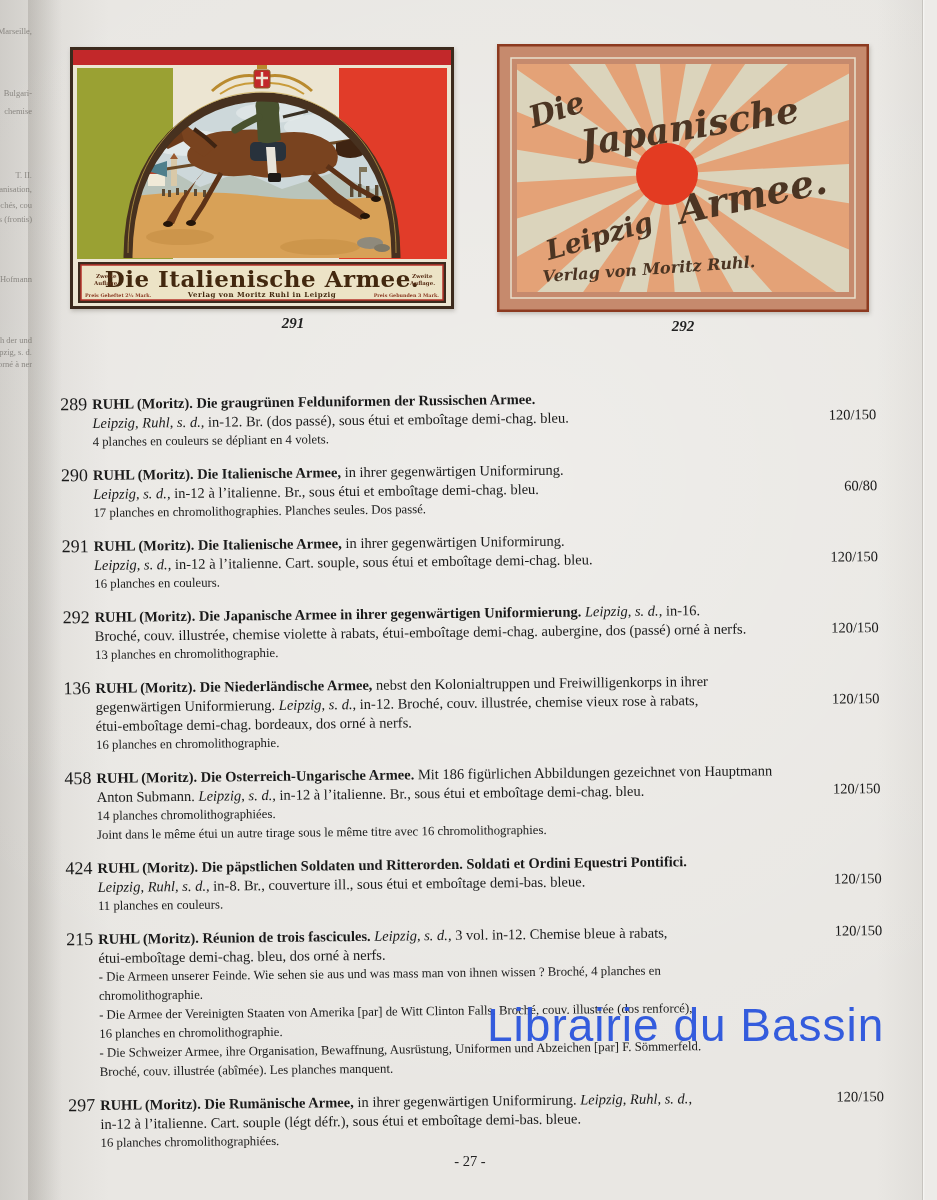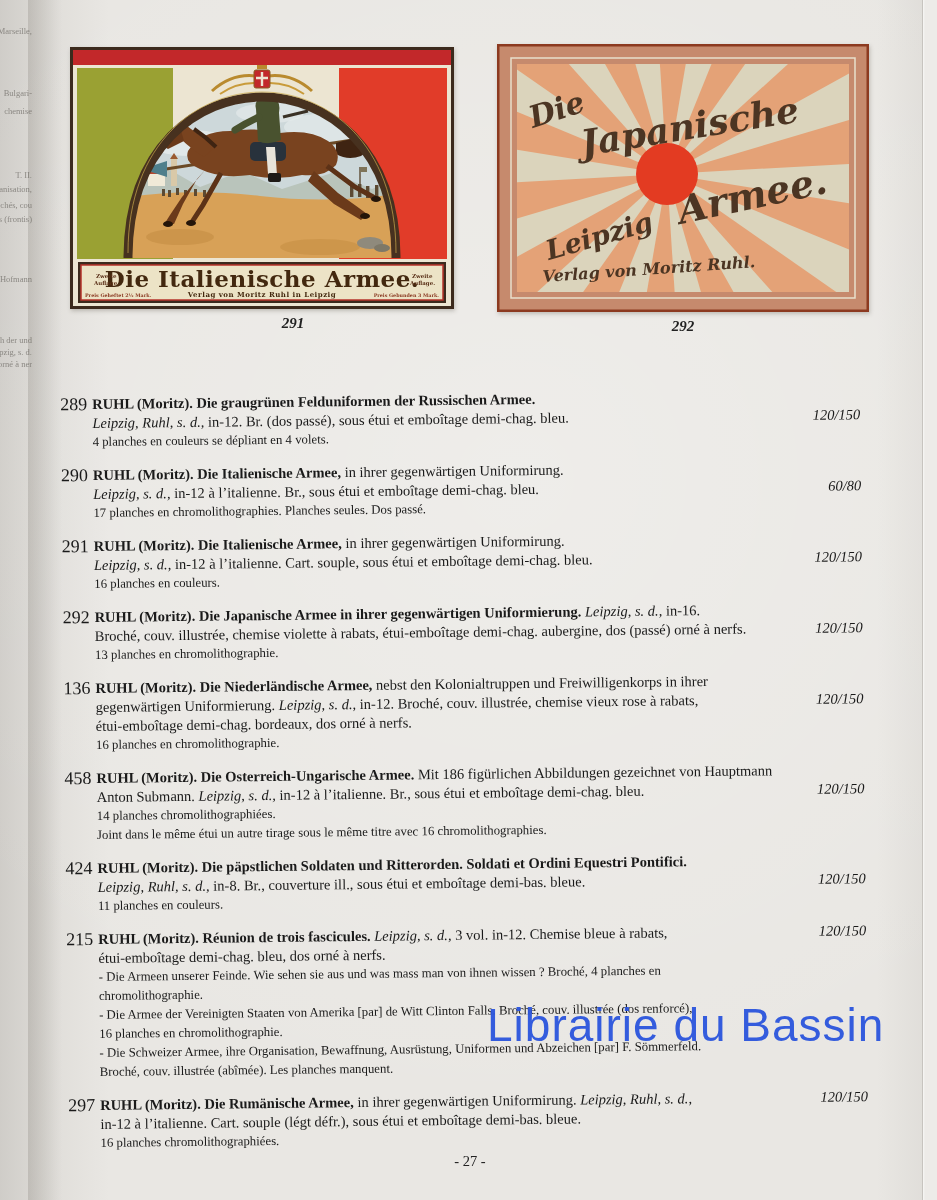--- a/index.html
+++ b/index.html
@@ -50,21 +50,21 @@
     position:absolute;left:58px;top:386px;width:826px;
     transform:rotate(-0.65deg);transform-origin:top right;
   }
   .lot{position:relative;padding-left:34px;margin-bottom:14px;}
   .lot-num{position:absolute;left:2px;top:0;font-size:18px;line-height:19px;}
   .lot-text{width:716px;}
   .lot-line{height:19px;line-height:19px;font-size:14.5px;white-space:nowrap;}
   .lot-line.small{font-size:12.8px;}
   .run-b{font-weight:bold;}
   .run-i{font-style:italic;}
-  .lot-price{position:absolute;right:24px;font-size:14.5px;line-height:19px;font-style:italic;}
+  .lot-price{position:absolute;right:8px;font-size:14.5px;line-height:19px;}
   
   .watermark{
     position:absolute;left:487px;top:998px;
     font-family:"Liberation Sans", sans-serif;
     font-size:46px;font-weight:400;letter-spacing:1px;
     color:#2b55dd;opacity:0.95;z-index:30;white-space:nowrap;
   }
   .page-number{
     position:absolute;left:0;top:1153px;width:940px;text-align:center;
     font-size:14.5px;color:#222;

